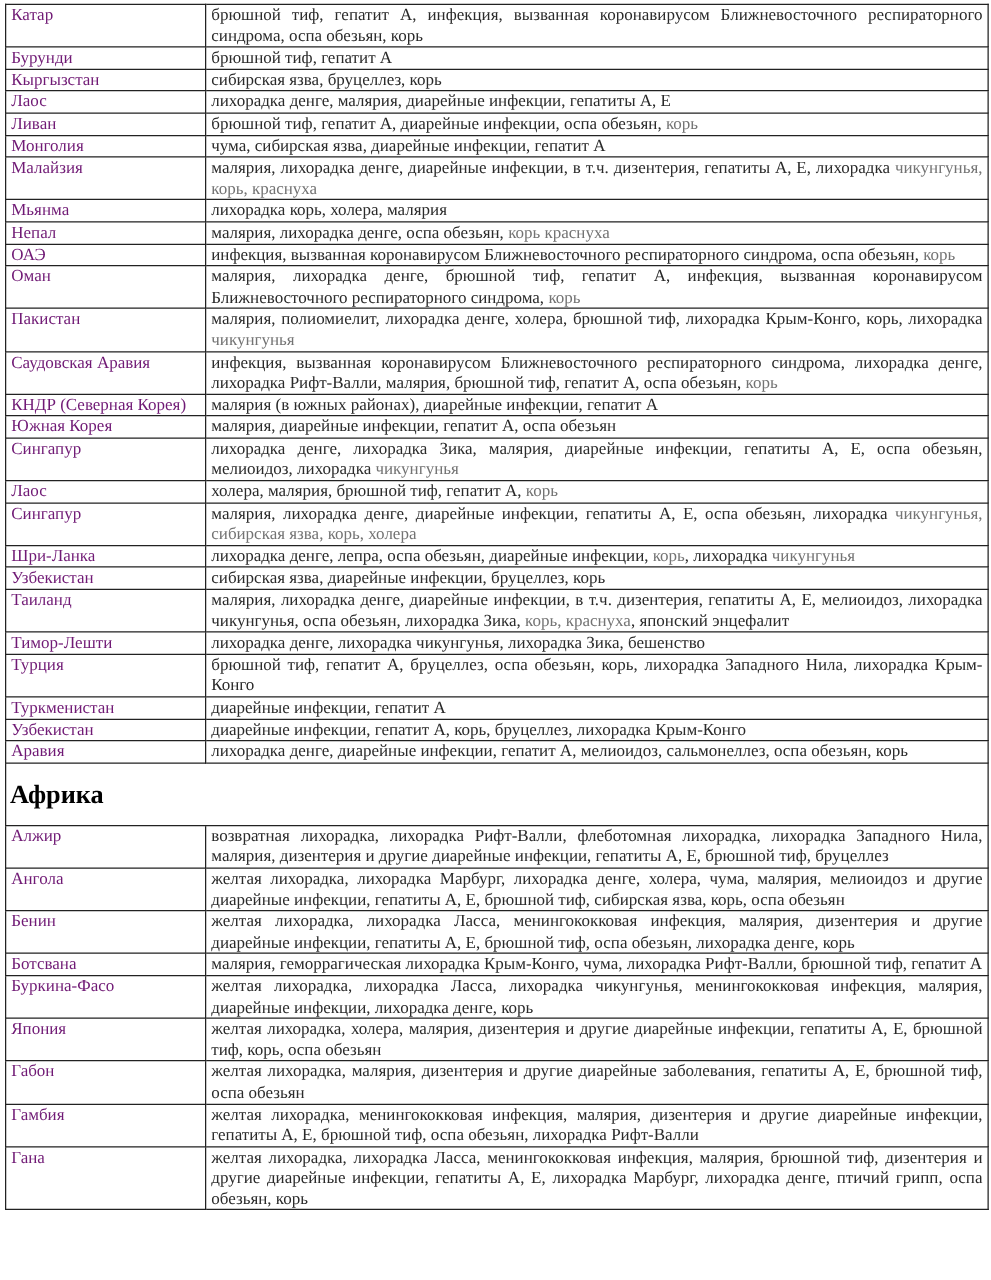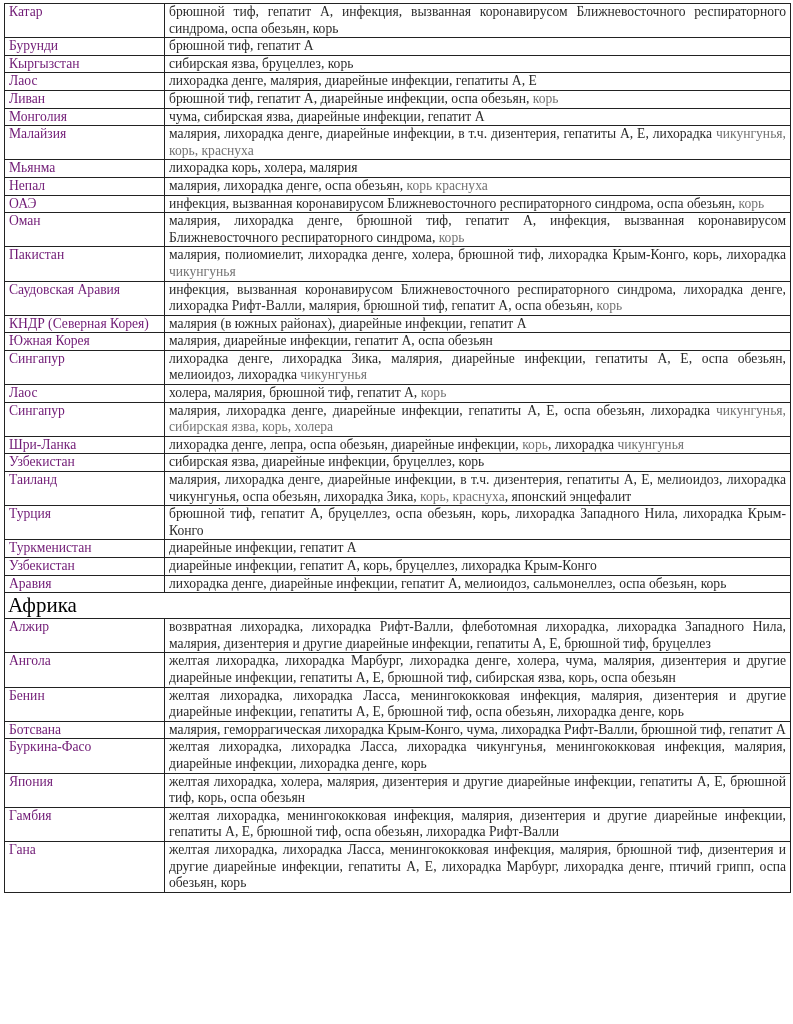--- a/index.html
+++ b/index.html
@@ -6,21 +6,21 @@
   body { width: 793px; height: 1024px; overflow: hidden; position: relative; }
   .page { position: absolute; left: 4px; top: 3px; width: 786px; }
   table { border-collapse: collapse; width: 786px; table-layout: fixed;
     font-family: "Liberation Serif", "DejaVu Serif", serif; font-size: 13.6px; color: #2a2a2a; }
   col.c1 { width: 160px; }
   col.c2 { width: 626px; }
   td { border: 1px solid #222; padding: 0 4px; vertical-align: top; line-height: 16.6px; }
   td.country { color: #701a75; }
   td.diseases { text-align: justify; text-align-last: left; margin-left: 28px; }
   .muted { color: #737373; }
-  tr.section td { font-weight: normal; font-size: 21px; line-height: 25px; color: #000; padding: 0 3px; }
+  tr.section td { font-weight: bold; font-size: 21px; line-height: 25px; color: #000; padding: 12px 3px; }
 </style>
 </head>
 <body>
 
 <div class="page">
   <table>
     <colgroup>
         <col class="c1">
         <col class="c2">
       </colgroup>
@@ -103,20 +103,24 @@
         </tr>
         <tr>
           <td class="country">Узбекистан</td>
           <td class="diseases"><span>сибирская язва, диарейные инфекции, бруцеллез, корь</span></td>
         </tr>
         <tr>
           <td class="country">Таиланд</td>
           <td class="diseases"><span>малярия, лихорадка денге, диарейные инфекции, в т.ч. дизентерия, гепатиты А, Е, мелиоидоз, лихорадка чикунгунья, оспа обезьян, лихорадка Зика, </span><span class="muted">корь, краснуха</span><span>, японский энцефалит</span></td>
         </tr>
         <tr>
+          <td class="country">Тимор-Лешти</td>
+          <td class="diseases"><span>лихорадка денге, лихорадка чикунгунья, лихорадка Зика, бешенство</span></td>
+        </tr>
+        <tr>
           <td class="country">Турция</td>
           <td class="diseases"><span>брюшной тиф, гепатит А, бруцеллез, оспа обезьян, корь, лихорадка Западного Нила, лихорадка Крым-Конго</span></td>
         </tr>
         <tr>
           <td class="country">Туркменистан</td>
           <td class="diseases"><span> диарейные инфекции, гепатит А</span></td>
         </tr>
         <tr>
           <td class="country">Узбекистан</td>
           <td class="diseases"><span>диарейные инфекции, гепатит А, корь, бруцеллез, лихорадка Крым-Конго</span></td>
@@ -131,39 +135,43 @@
         <td colspan="2">Африка</td>
       </tr>
     </tbody>
     <tbody id="africa-body">
         <tr>
           <td class="country">Алжир</td>
           <td class="diseases"><span>возвратная лихорадка, лихорадка Рифт-Валли, флеботомная лихорадка, лихорадка Западного Нила, малярия, дизентерия и другие диарейные инфекции, гепатиты А, Е, брюшной тиф, бруцеллез</span></td>
         </tr>
         <tr>
           <td class="country">Ангола</td>
-          <td class="diseases"><span>желтая лихорадка, лихорадка Марбург, лихорадка денге, холера, чума, малярия, дизентерия и другие диарейные инфекции, гепатиты А, Е, брюшной тиф, сибирская язва, корь, оспа обезьян</span></td>
+          <td class="diseases"><span>желтая лихорадка, лихорадка Марбург, лихорадка денге, холера, чума, малярия, мелиоидоз и другие диарейные инфекции, гепатиты А, Е, брюшной тиф, сибирская язва, корь, оспа обезьян</span></td>
         </tr>
         <tr>
           <td class="country">Бенин</td>
           <td class="diseases"><span>желтая лихорадка, лихорадка Ласса, менингококковая инфекция, малярия, дизентерия и другие диарейные инфекции, гепатиты А, Е, брюшной тиф, оспа обезьян, лихорадка денге, корь</span></td>
         </tr>
         <tr>
           <td class="country">Ботсвана</td>
           <td class="diseases"><span>малярия, геморрагическая лихорадка Крым-Конго, чума, лихорадка Рифт-Валли, брюшной тиф, гепатит А</span></td>
         </tr>
         <tr>
           <td class="country">Буркина-Фасо</td>
           <td class="diseases"><span>желтая лихорадка, лихорадка Ласса, лихорадка чикунгунья, менингококковая инфекция, малярия, диарейные инфекции, лихорадка денге, корь</span></td>
         </tr>
         <tr>
           <td class="country">Япония</td>
           <td class="diseases"><span>желтая лихорадка, холера, малярия, дизентерия и другие диарейные инфекции, гепатиты А, Е, брюшной тиф, корь, оспа обезьян</span></td>
         </tr>
         <tr>
+          <td class="country">Габон</td>
+          <td class="diseases"><span>желтая лихорадка, малярия, дизентерия и другие диарейные заболевания, гепатиты А, Е, брюшной тиф, оспа обезьян</span></td>
+        </tr>
+        <tr>
           <td class="country">Гамбия</td>
           <td class="diseases"><span>желтая лихорадка, менингококковая инфекция, малярия, дизентерия и другие диарейные инфекции, гепатиты А, Е, брюшной тиф, оспа обезьян, лихорадка Рифт-Валли</span></td>
         </tr>
         <tr>
           <td class="country">Гана</td>
           <td class="diseases"><span>желтая лихорадка, лихорадка Ласса, менингококковая инфекция, малярия, брюшной тиф, дизентерия и другие диарейные инфекции, гепатиты А, Е, лихорадка Марбург, лихорадка денге, птичий грипп, оспа обезьян, корь</span></td>
         </tr>
       </tbody>
   </table>
 </div>

